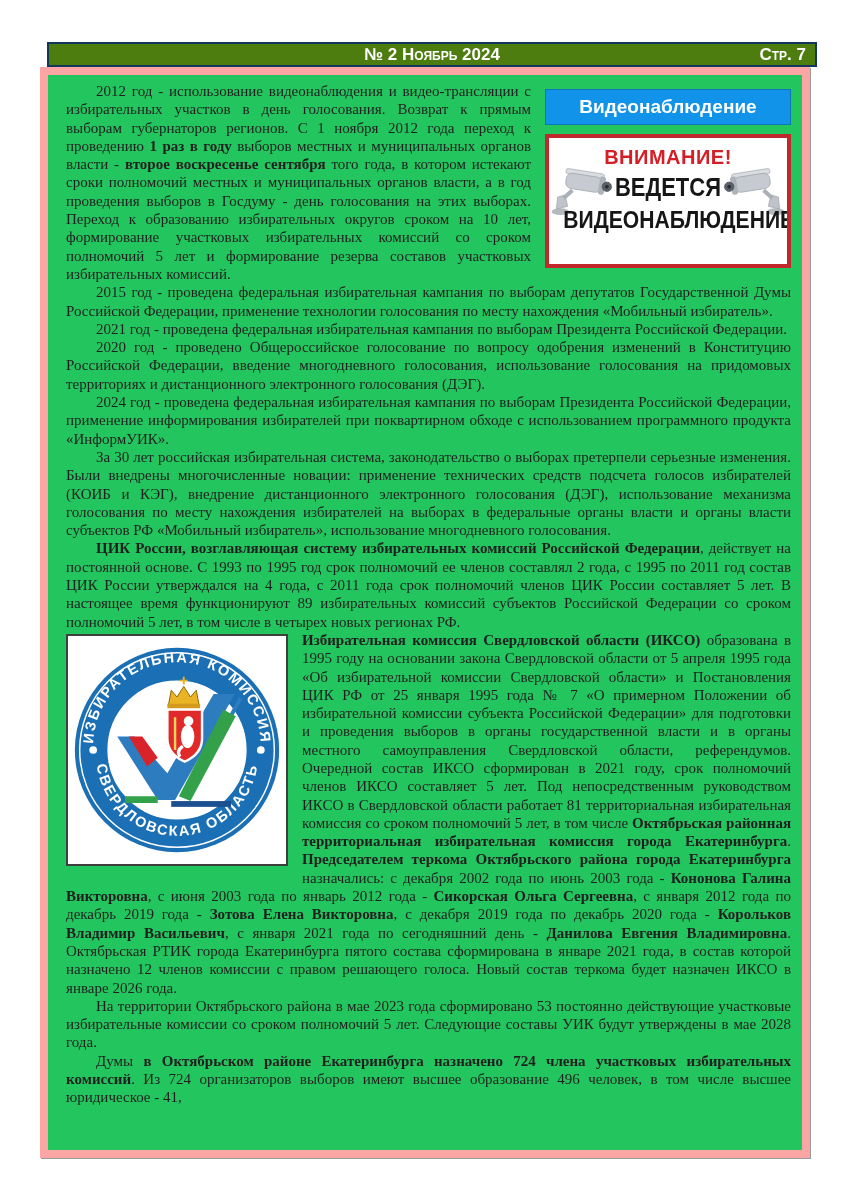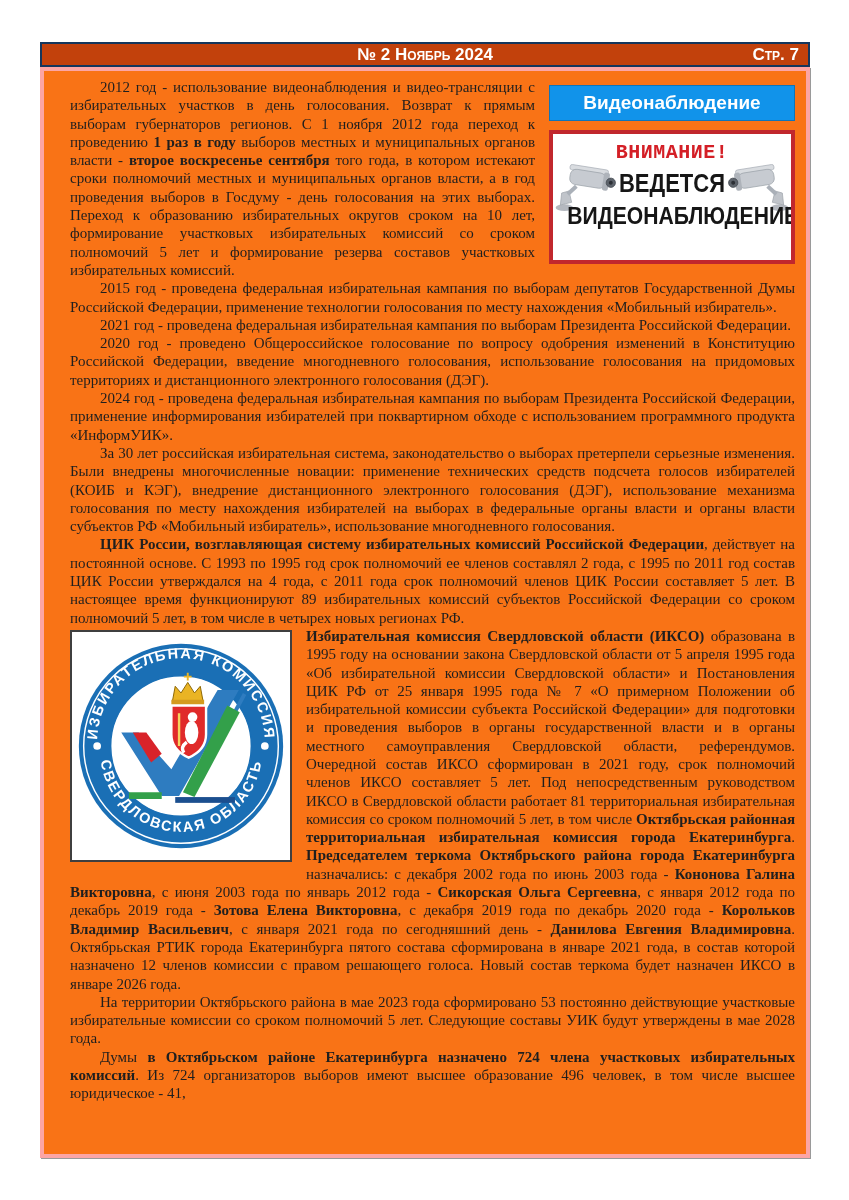--- a/index.html
+++ b/index.html
@@ -1,41 +1,41 @@
 <!DOCTYPE html>
 <html lang="ru"><head>
 <meta charset="utf-8">
 <style>
   html,body{margin:0;padding:0;background:#ffffff;}
   .sheet{position:relative;width:849px;height:1200px;background:#fff;overflow:hidden;
          font-family:"Liberation Serif",serif;color:#1f1f1f;}
   
-  .header-bar{position:absolute;left:40px;top:42px;width:770px;height:25px;box-sizing:border-box;
-    background:#c2410c;border:2px solid #14365c;
+  .header-bar{position:absolute;left:47px;top:42px;width:770px;height:25px;box-sizing:border-box;
+    background:#4d7c0f;border:2px solid #14365c;
     font-family:"Liberation Sans",sans-serif;font-weight:bold;font-variant:small-caps;
     color:#fff;font-size:17px;}
   .header-bar .issue{position:absolute;left:0;right:0;top:1px;text-align:center;}
   .header-bar .pagenum{position:absolute;right:9px;top:1px;}
   
   .content{position:absolute;left:40px;top:67px;width:770px;height:1091px;box-sizing:border-box;
-    background:#f97316;border:4px solid #fca5a5;box-shadow:1px 1px 0 #9a9a9a;
-    padding:7px 11px 0 26px;overflow:hidden;
+    background:#22c55e;border:8px solid #fca5a5;box-shadow:1px 1px 0 #9a9a9a;
+    padding:7px 11px 0 18px;overflow:hidden;
     font-size:15px;line-height:1.22;}
   .para{margin:0;text-align:justify;text-indent:30px;}
   .para.noindent{text-indent:0;}
   .para b{font-weight:bold;}
   
   .video-float{float:right;width:246px;margin:7px 0 8px 14px;}
   .video-title{box-sizing:border-box;height:36px;background:#1193ea;border:1px solid #0f74b8;
     color:#fff;font-family:"Liberation Sans",sans-serif;font-weight:bold;font-size:19px;
     text-align:center;line-height:34px;margin-bottom:9px;}
   .video-sign{position:relative;box-sizing:border-box;height:134px;background:#fff;
     border:4px solid #c1272d;font-family:"Liberation Sans",sans-serif;font-weight:bold;
     text-align:center;overflow:hidden;}
-  .sign-attention{color:#d41f26;font-size:20px;padding-top:7px;letter-spacing:0.5px;font-family:Liberation Mono, monospace;}
+  .sign-attention{color:#d41f26;font-size:20px;padding-top:7px;letter-spacing:0.5px;}
   .sign-line1{color:#161616;font-size:25px;margin-top:3px;transform:scaleX(.88);}
   .sign-line2{color:#161616;font-size:24px;margin-top:2px;transform:scaleX(.88);white-space:nowrap;}
   .cam{position:absolute;top:26px;width:64px;height:54px;}
   .cam.left{left:2px;}
   .cam.right{right:2px;transform:scaleX(-1);}
   
   .logo-float{float:left;width:222px;height:232px;box-sizing:border-box;border:2px solid #3f3f3f;
     margin:3px 14px 4px 0;background:#fff;display:flex;align-items:center;justify-content:center;}
 </style>
 </head>

